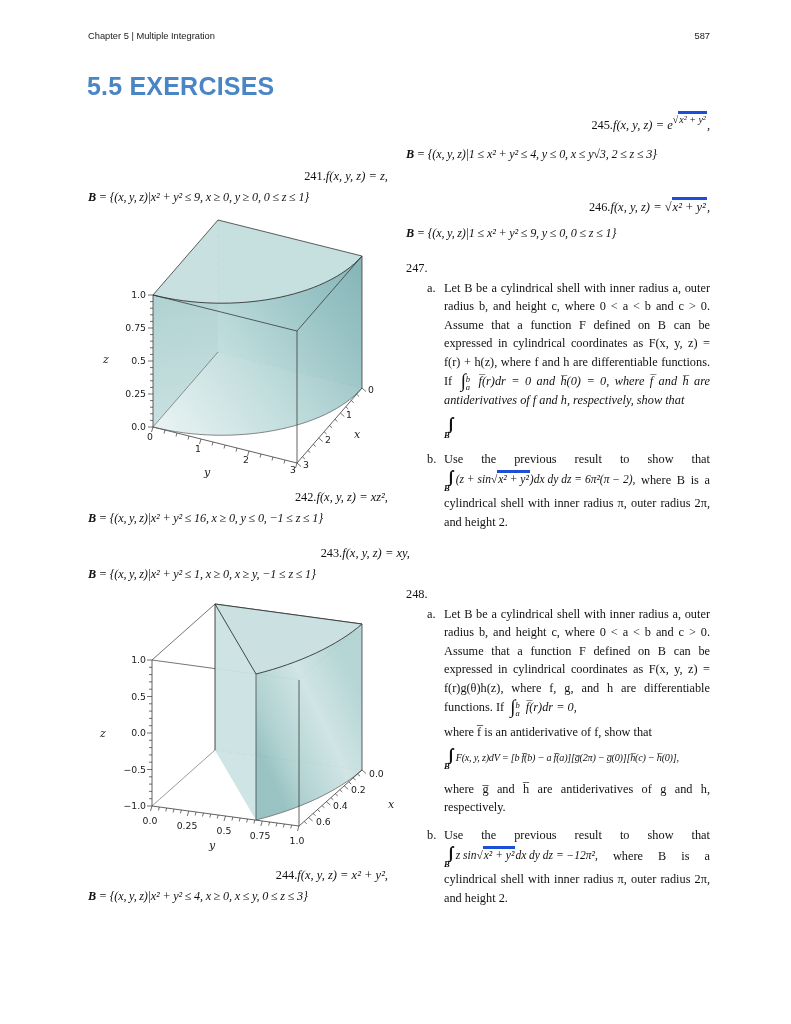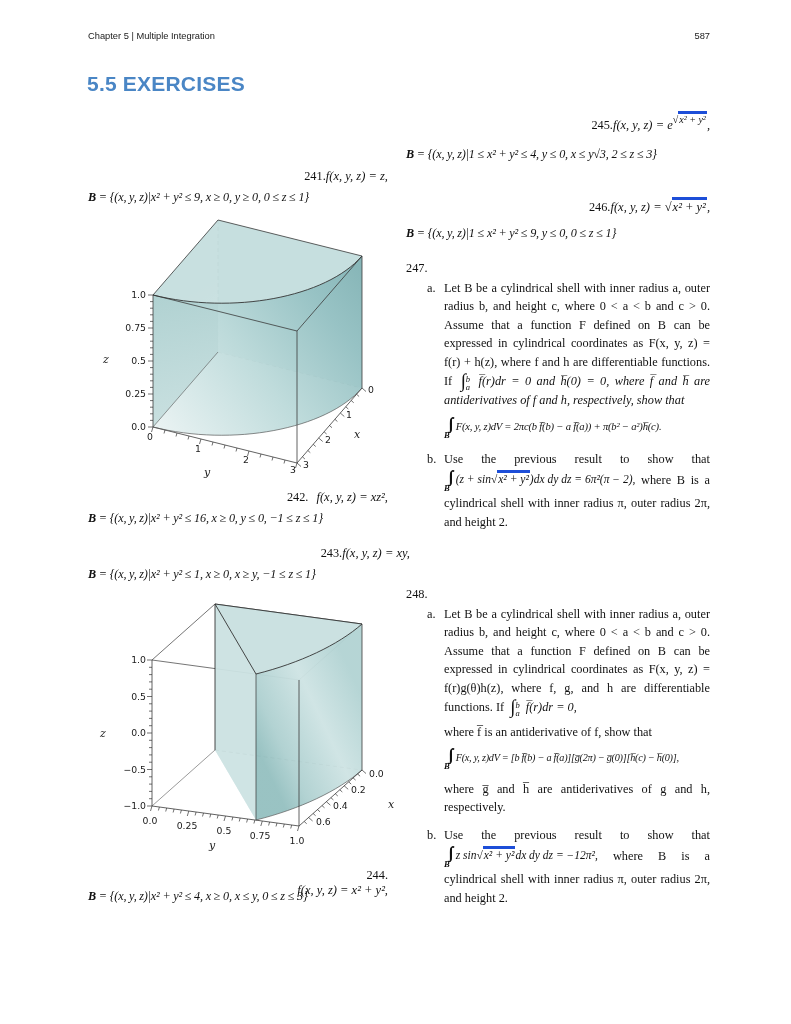--- a/index.html
+++ b/index.html
@@ -3,21 +3,21 @@
 <meta charset="utf-8">
 <style>
   html,body { margin:0; padding:0; background:#ffffff; }
   .page {
     position:relative; width:791px; height:1024px; background:#ffffff;
     font-family:"Liberation Serif","DejaVu Serif",serif; color:#111;
     overflow:hidden;
   }
   .abs { position:absolute; }
   .hdr { font-family:"Liberation Sans","DejaVu Sans",sans-serif; font-size:9.3px; color:#1a1a1a; }
-  .title { font-family:"Liberation Sans","DejaVu Sans",sans-serif; font-size:21px; font-weight:bold; color:#4a86c5; letter-spacing:.2px; }
+  .title { font-family:"Liberation Sans","DejaVu Sans",sans-serif; font-size:25px; font-weight:bold; color:#4a86c5; letter-spacing:.2px; }
   .body-text { font-size:12.3px; line-height:18.6px; }
   .just { text-align:justify; }
   .math { font-style:italic; }
   .num { font-style:normal; font-size:12.3px; }
   .row { position:absolute; display:flex; justify-content:flex-end; align-items:flex-end; }
   .set-line { position:absolute; font-style:italic; font-size:12.2px; letter-spacing:-0.2px; white-space:nowrap; }
   .bvar { font-weight:bold; font-style:italic; }
   .f-line { font-size:12.5px; }
   
   .sq { font-style:normal; }
@@ -125,21 +125,21 @@
     <text class="tick" x="308" y="180" text-anchor="start">0</text>
     <text class="tick" x="286" y="205" text-anchor="start">1</text>
     <text class="tick" x="265" y="230" text-anchor="start">2</text>
     <text class="tick" x="243" y="255" text-anchor="start">3</text>
 
     <text class="axlab" x="46" y="150" text-anchor="middle">z</text>
     <text class="axlab" x="147" y="263" text-anchor="middle">y</text>
     <text class="axlab" x="297" y="225" text-anchor="middle">x</text>
   </svg>
 
-  <div class="row f-line" style="left:88px; top:490px; width:300px;gap:8px;">
+  <div class="row f-line" style="left:88px; top:490px; width:300px;">
     <span class="num">242.</span>
     <span class="math">f(x, y, z) = xz²,</span>
   </div>
   <div class="set-line" style="left:88px; top:511px;">
     <span class="bvar">B</span><span> = {(x, y, z)|x² + y² ≤ 16, x ≥ 0, y ≤ 0, −1 ≤ z ≤ 1}</span>
   </div>
 
   <div class="row f-line" style="left:88px; top:546px; width:300px;margin-left:22px;">
     <span class="num">243.</span>
     <span class="math">f(x, y, z) = xy,</span>
@@ -216,21 +216,21 @@
     <text class="tick" x="309" y="181" text-anchor="start">0.0</text>
     <text class="tick" x="291" y="197" text-anchor="start">0.2</text>
     <text class="tick" x="273" y="213" text-anchor="start">0.4</text>
     <text class="tick" x="256" y="229" text-anchor="start">0.6</text>
 
     <text class="axlab" x="43" y="141" text-anchor="middle">z</text>
     <text class="axlab" x="152" y="253" text-anchor="middle">y</text>
     <text class="axlab" x="331" y="212" text-anchor="middle">x</text>
   </svg>
 
-  <div class="row f-line" style="left:88px; top:868px; width:300px;flex-direction:column;">
+  <div class="row f-line" style="left:88px; top:868px; width:300px;">
     <span class="num">244.</span>
     <span class="math">f(x, y, z) = x² + y²,</span>
   </div>
   <div class="set-line" style="left:88px; top:889px;">
     <span class="bvar">B</span><span> = {(x, y, z)|x² + y² ≤ 4, x ≥ 0, x ≤ y, 0 ≤ z ≤ 3}</span>
   </div>
 
   <div class="row f-line" style="left:406px; top:118px; width:304px;">
     <span class="num">245.</span>
     <span class="math"><span>f(x, y, z) = e</span><span class="esup"><span class="sq">√</span><span class="rad">x² + y²</span></span><span>,</span></span>
@@ -256,21 +256,20 @@
           <span class="iab">
               <span class="s">∫</span>
               <span class="lims">
                 <span>b</span>
                 <span>a</span>
               </span>
             </span>
           <span class="math">f̅(r)dr = 0 and h̅(0) = 0, where f̅ and h̅ are antiderivatives of f and h, respectively, show that</span></div>
         <div class="deq" style="margin-top:7px;">
           <span class="tint"><span class="sign">∫∫∫</span><span class="tsub">B</span></span>
-            <span class="math eqt">F(x, y, z)dV = 2πc(b f̅(b) − a f̅(a)) + π(b² − a²)h̅(c).</span>
         </div>
       </div>
     </div>
     <div class="item" style="margin-top:11px;">
       <span class="ilabel">b.</span>
       <div class="ibody just">
         <span>Use the previous result to show that</span>
         <span class="inlineeq" style="margin:2px 0;">
             <span class="tint"><span class="sign">∫∫∫</span><span class="tsub">B</span></span>
             <span class="math eqt2"><span>(z + sin</span><span class="sq">√</span><span class="rad">x² + y²</span><span>)dx dy dz = 6π²(π − 2),</span></span>

